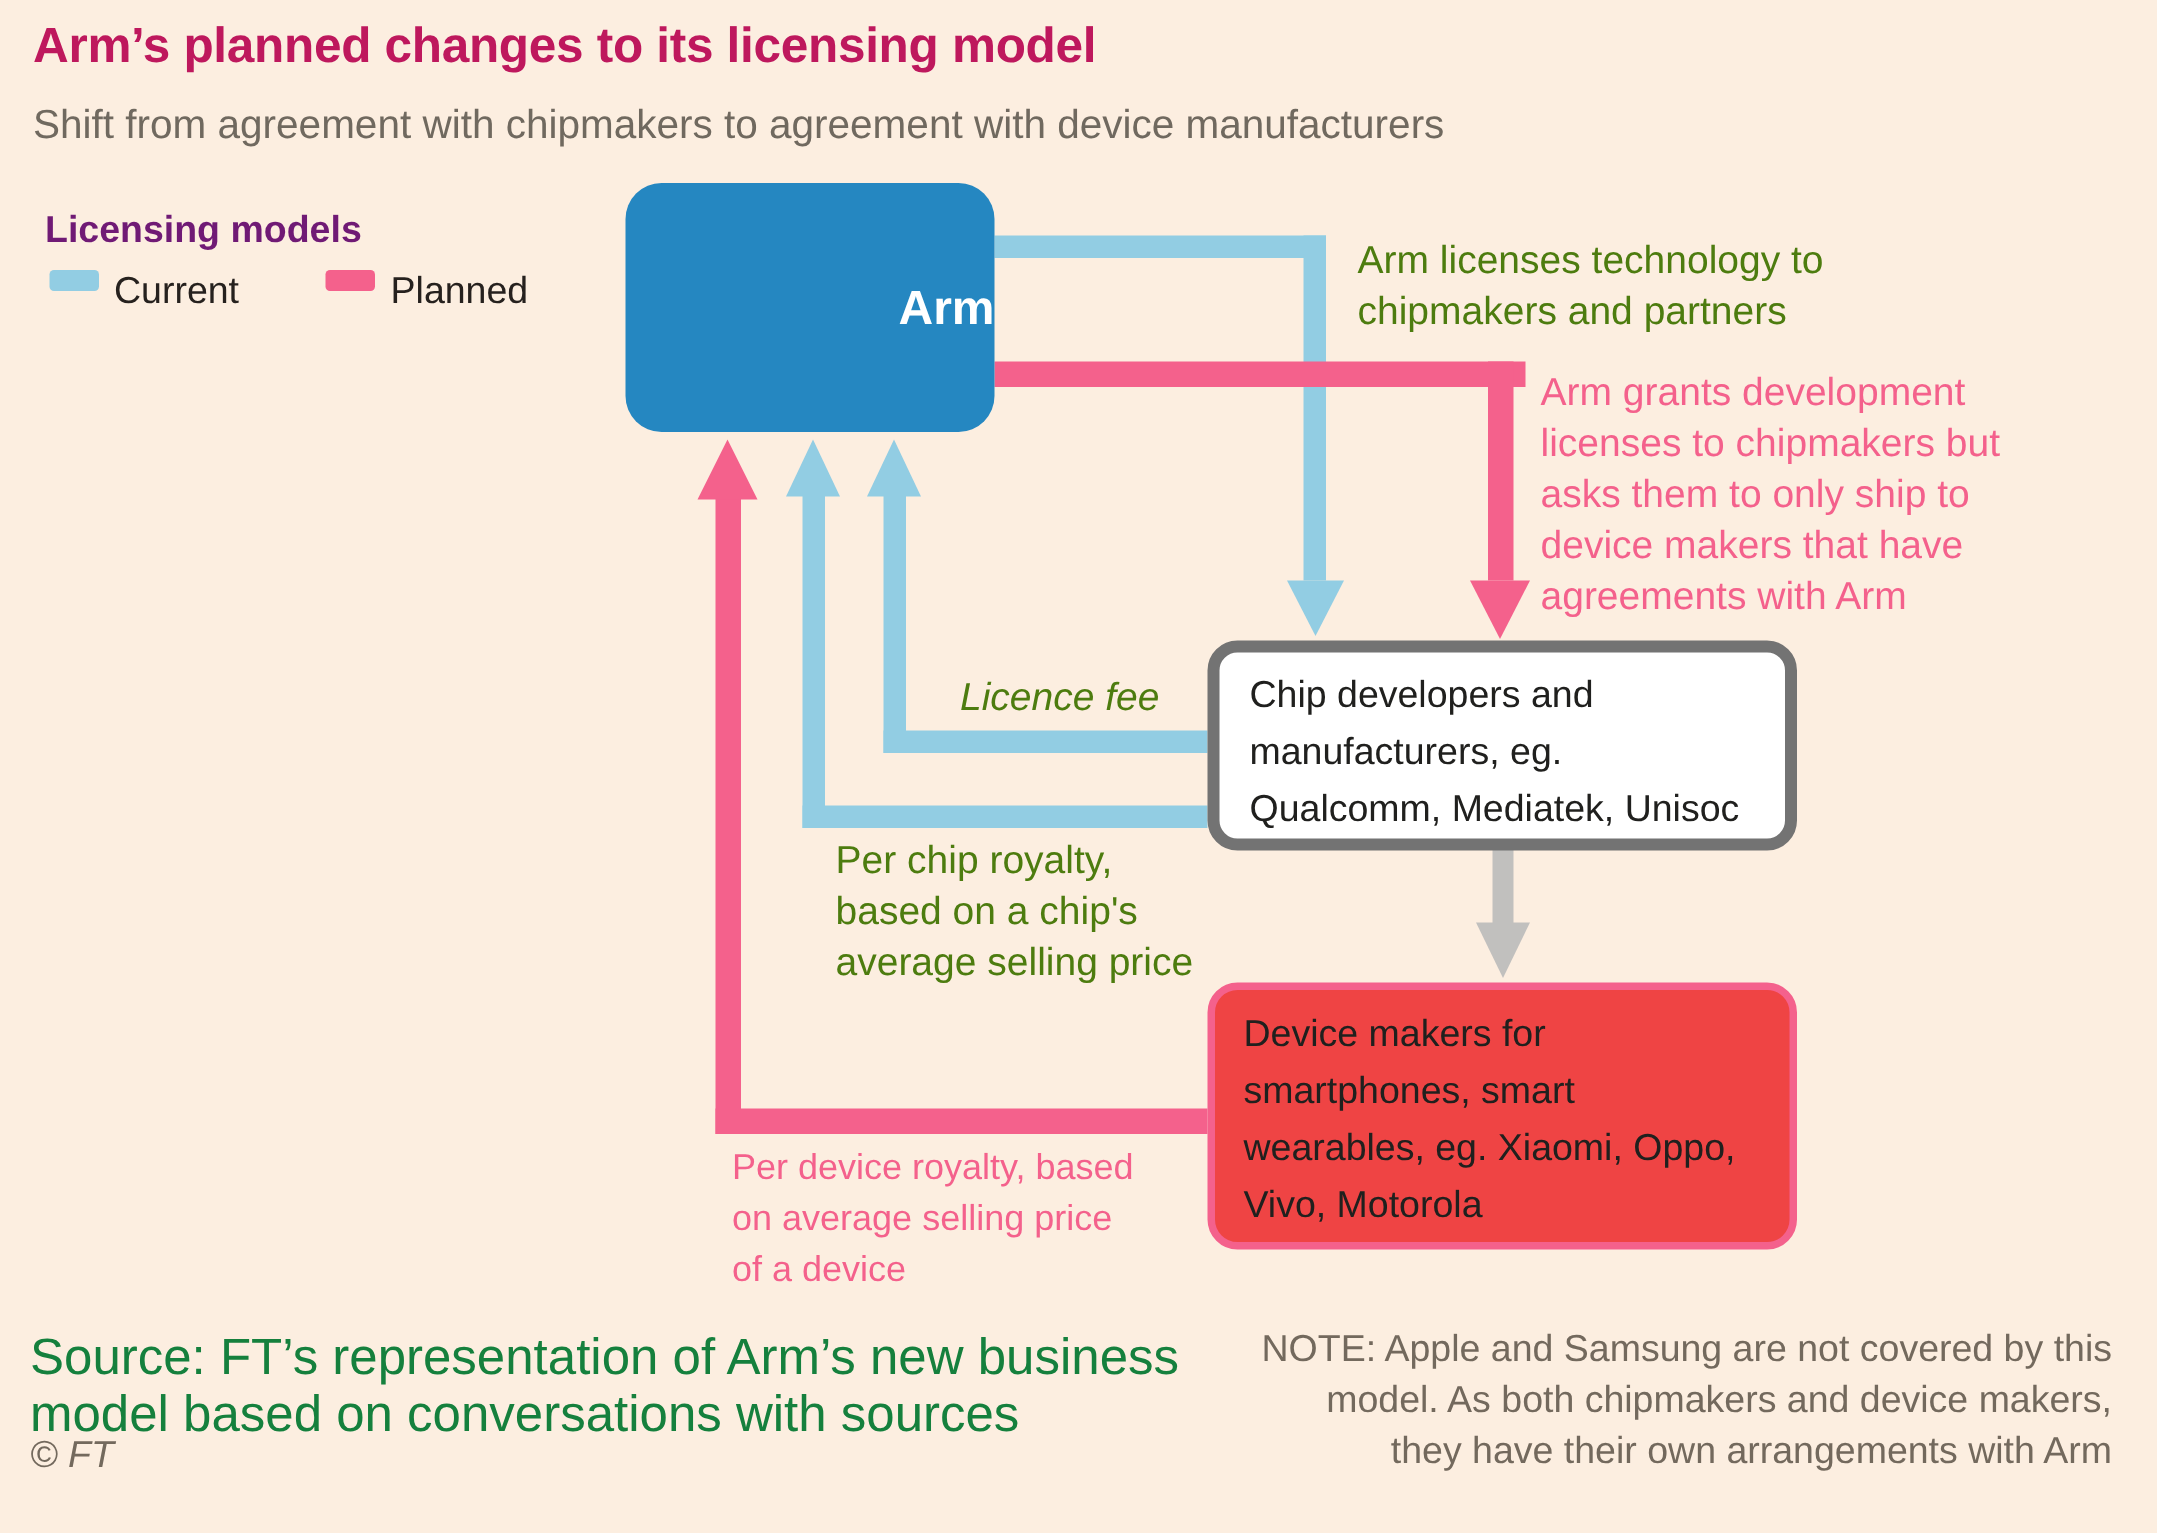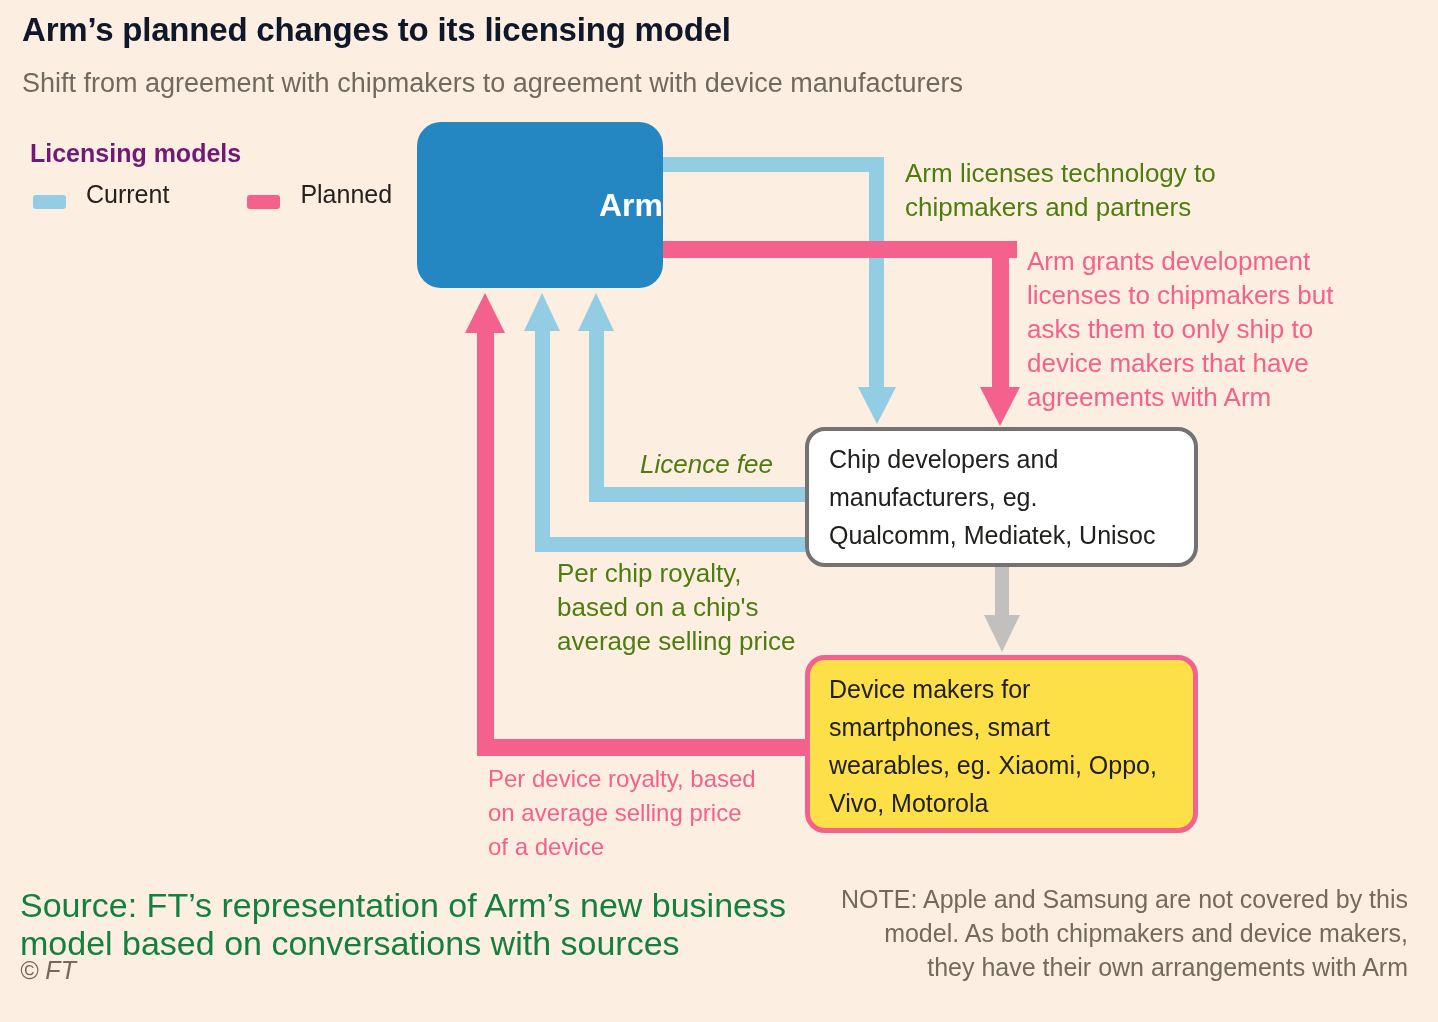--- a/index.html
+++ b/index.html
@@ -11,61 +11,61 @@
     background: #FCEEE0;
     font-family: "Liberation Sans", sans-serif;
     overflow: hidden;
   }
   .abs { position: absolute; }
   .preline { white-space: pre-line; }
 
   
   .title {
     left: 22px; top: 11px;
-    font-size: 33px; font-weight: 600; color: #0f172a;
+    font-size: 33px; font-weight: 600; color: #be185d;
     letter-spacing: -0.2px;
   }
   .subtitle {
     left: 22px; top: 68px;
     font-size: 27px; font-weight: 400; color: #70695F;
   }
 
   
   .legend-title {
     left: 30px; top: 139px;
     font-size: 25px; font-weight: 700; color: #701a75;
   }
   .legend-row {
     left: 33px; top: 180px;
-    display: flex; align-items: flex-end; gap: 20px;
+    display: flex; align-items: flex-start; gap: 10px;
     font-size: 25px; color: #26211E;
   }
   .swatch { width: 33px; height: 14px; border-radius: 3px; display: inline-block; }
   .swatch.current { background: #92CDE3; }
   .swatch.planned { background: #F4618C; }
   .legend-gap { width: 38px; }
 
   
   .arm-box {
     left: 417px; top: 122px; width: 246px; height: 166px;
     background: #2587C1; border-radius: 24px;
     display: flex; align-items: center; justify-content: flex-end;
     z-index: 3;
   }
   .arm-box span { color: #FFFFFF; font-size: 32px; font-weight: 700; }
   .chip-box {
     left: 805px; top: 427px; width: 393px; height: 140px;
-    background: #FFFFFF; border: 4px solid #737373; border-radius: 20px;
+    background: #FFFFFF; border: 8px solid #737373; border-radius: 20px;
     padding: 9px 14px 9px 20px;
     font-size: 25px; line-height: 38px; color: #20201E;
     z-index: 3;
   }
   .device-box {
     left: 805px; top: 655px; width: 393px; height: 178px;
-    background: #fde047; border: 5px solid #F4618C; border-radius: 20px;
+    background: #ef4444; border: 5px solid #F4618C; border-radius: 20px;
     padding: 10px 12px 10px 19px;
     font-size: 25px; line-height: 38px; color: #20201E;
     z-index: 3;
   }
 
   
   .seg { position: absolute; z-index: 1; }
   .cur { background: #92CDE3; }
   .plan { background: #F4618C; }
   .gray { background: #C1C0BE; }

